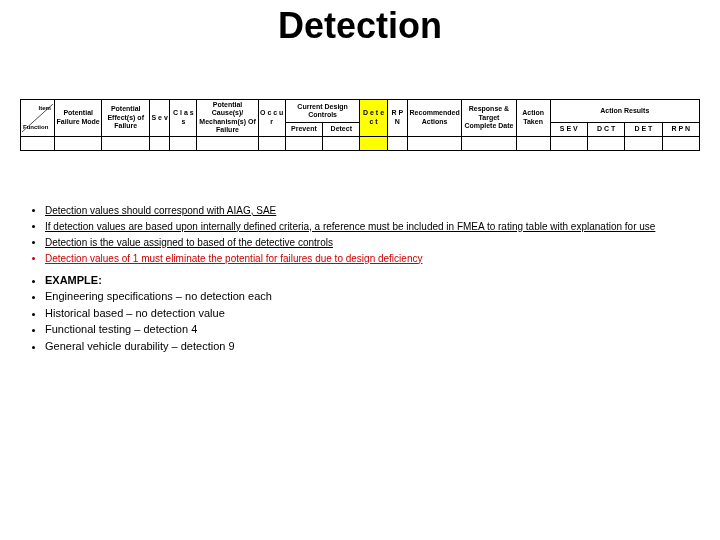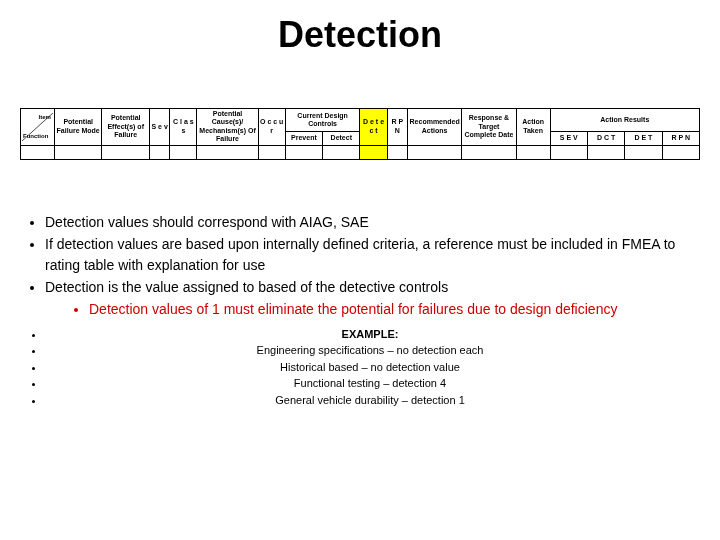--- a/index.html
+++ b/index.html
@@ -7,21 +7,21 @@
       width: 720px;
       height: 540px;
       background: #fff;
       font-family: Arial, sans-serif;
       overflow: hidden;
     }
 
     .page {
       width: 720px;
       height: 540px;
-      padding: 14px 20px;
+      padding: 5px 20px;
       display: flex;
       flex-direction: column;
       gap: 44px;
     }
 
     .title {
       text-align: center;
       font-size: 36px;
       font-weight: bold;
       margin-bottom: 8px;
@@ -73,35 +73,34 @@
       padding: 0 5px;
     }
 
     .bullet-list {
       list-style: disc;
       padding-left: 20px;
       margin-bottom: 6px;
     }
 
     .bullet-list li {
-      font-size: 14px;
+      font-size: 10px;
       line-height: 1.5;
       color: #000;
       margin-bottom: 1px;
+      text-decoration: underline;
     }
 
     .bullet-list li.red {
       color: #cc0000;
-      margin-left: 44px;
     }
 
     .bullet-list-plain {
       list-style: disc;
       padding-left: 20px;
-      text-align: center;
     }
 
     .bullet-list-plain li {
       font-size: 11px;
       line-height: 1.5;
       color: #000;
     }
   </style>
 </head>
 <body>
@@ -178,17 +177,17 @@
       <li>If detection values are based upon internally defined criteria, a reference must be included in FMEA to rating table with explanation for use</li>
       <li>Detection is the value assigned to based of the detective controls</li>
       <li class="red">Detection values of 1 must eliminate the potential for failures due to design deficiency</li>
     </ul>
 
     <ul class="bullet-list-plain">
       <li><strong>EXAMPLE:</strong></li>
       <li>Engineering specifications – no detection each</li>
       <li>Historical based –  no detection value</li>
       <li>Functional testing – detection 4</li>
-      <li>General vehicle durability – detection 1</li>
+      <li>General vehicle durability – detection 9</li>
     </ul>
   </div>
 
 </div>
 
 </body></html>

